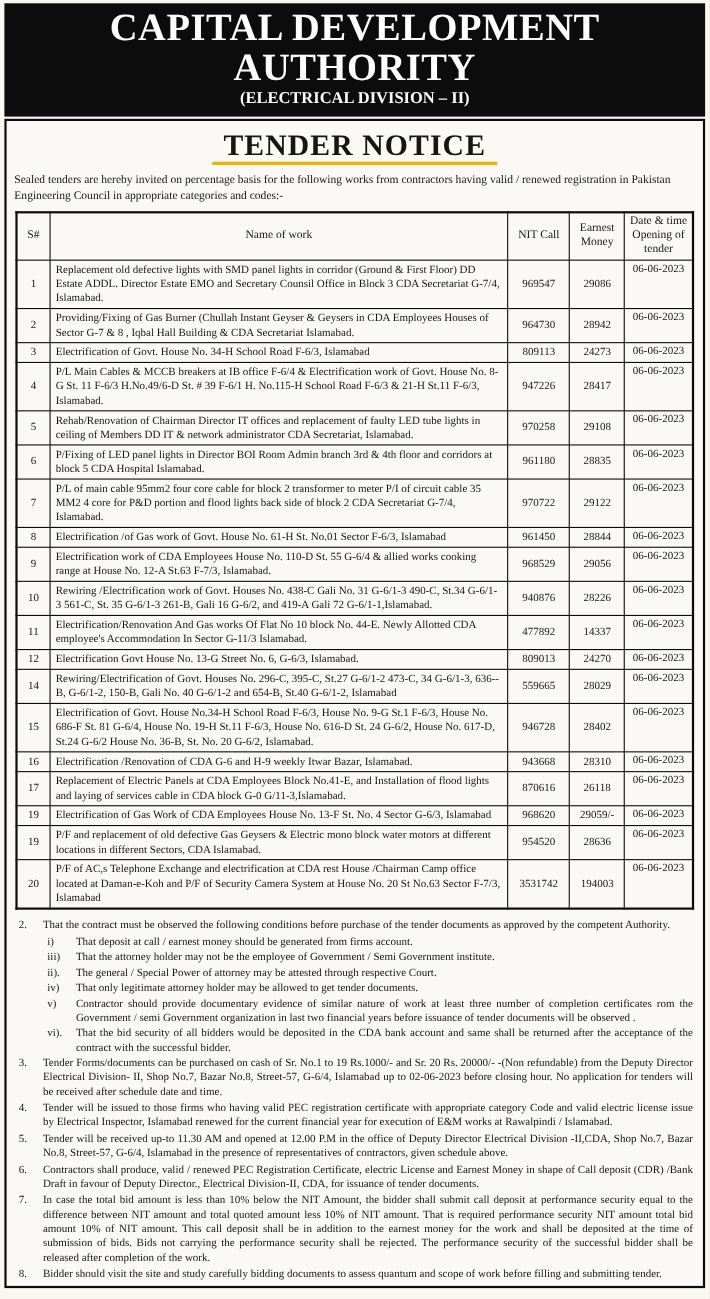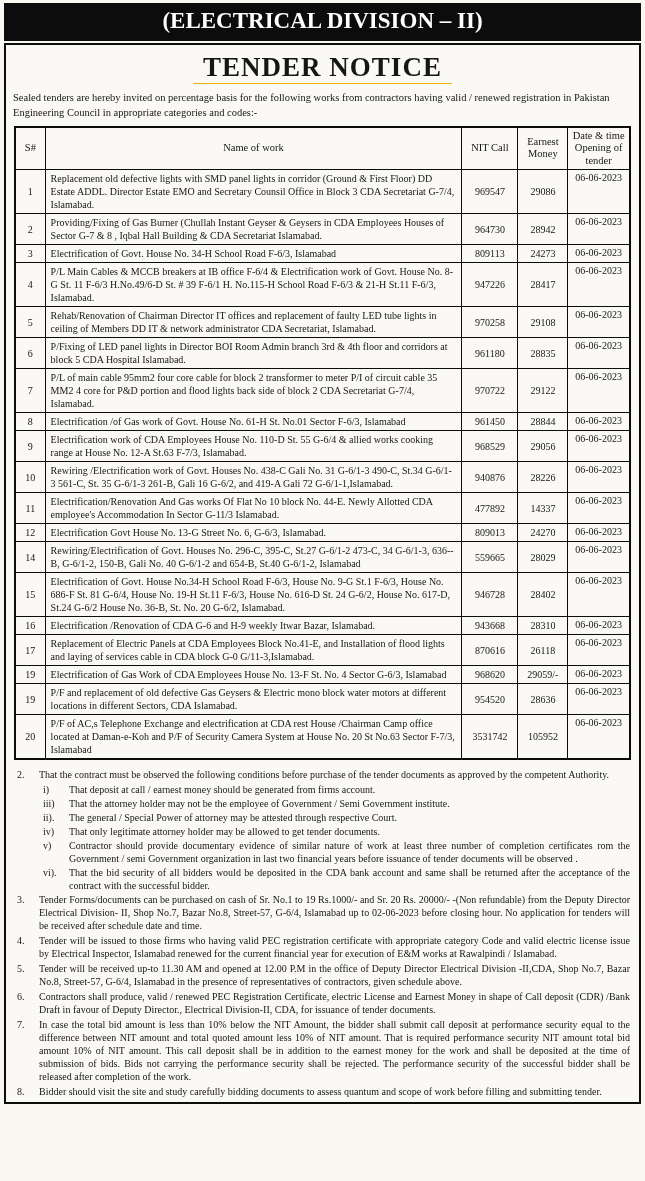--- a/index.html
+++ b/index.html
@@ -7,27 +7,27 @@
   .page {
     width:645px; min-height:1181px; margin:0 auto; background:#f8f7f2;
     font-family:"Liberation Serif", serif; color:#161616; padding-top:3px;
     position:relative;
   }
   
   .masthead { background:#0c0c0c; margin:0 4px; text-align:center; padding:4px 0 7px; }
   .masthead-title {
     color:#fdfdfd; font-size:35px; font-weight:bold; letter-spacing:0.5px; line-height:1.05;
   }
-  .masthead-subtitle { color:#fdfdfd; font-size:23px; font-weight:bold; line-height:1.15; margin-top:1px; }
+  .masthead-subtitle { color:#fdfdfd; font-size:15px; font-weight:bold; line-height:1.15; margin-top:1px; }
   
   .frame { border:2px solid #0c0c0c; margin:2px 4px 0; background:#faf9f5; padding:5px 5px 2px; }
   .notice-title-wrap { text-align:center; margin:3px 0 5px; }
   .notice-title {
     display:inline-block; font-size:27px; font-weight:bold; letter-spacing:1px;
-    border-bottom:1px solid #eab308; padding:0 10px 0; line-height:1.1;
+    border-bottom:3px solid #eab308; padding:0 10px 0; line-height:1.1;
   }
   .intro { font-size:10.5px; line-height:1.4; padding:2px 2px 5px; }
   
   table.tenders { width:99%; margin:0 auto 6px; border-collapse:collapse; border:2px solid #0c0c0c; }
   table.tenders th, table.tenders td { border:1px solid #0c0c0c; }
   table.tenders th {
     font-weight:normal; font-size:10.5px; text-align:center; line-height:1.2; padding:2px 2px;
   }
   td.td-sno   { width:30px; text-align:center; font-size:10px; }
   td.td-name  { text-align:left; font-size:10px; line-height:1.3; padding:2px 5px; }
@@ -42,20 +42,21 @@
   .sub-row { display:flex; font-size:10px; line-height:1.3; margin:0 0 1px 30px; }
   .sub-no { flex:0 0 26px; }
   .sub-text { flex:1; text-align:justify; padding-right:2px; }
 </style>
 </head>
 <body>
 
 <div class="page">
 
   <div class="masthead">
+    <div class="masthead-title">CAPITAL DEVELOPMENT AUTHORITY</div>
     <div class="masthead-subtitle">(ELECTRICAL DIVISION – II)</div>
   </div>
 
   <div class="frame">
 
     <div class="notice-title-wrap">
       <span class="notice-title">TENDER NOTICE</span>
     </div>
 
     <p class="intro">Sealed tenders are hereby invited on percentage basis for the following works from contractors having valid / renewed registration in Pakistan Engineering Council in appropriate categories and codes:-</p>
@@ -194,21 +195,21 @@
             <td class="td-sno">19</td>
             <td class="td-name">P/F and replacement of old defective Gas Geysers &amp; Electric mono block water motors at different locations in different Sectors, CDA Islamabad.</td>
             <td class="td-nit">954520</td>
             <td class="td-earnest">28636</td>
             <td class="td-date">06-06-2023</td>
           </tr>
           <tr>
             <td class="td-sno">20</td>
             <td class="td-name">P/F of AC,s Telephone Exchange and electrification at CDA rest House /Chairman Camp office located at Daman-e-Koh and P/F of Security Camera System at House No. 20 St No.63 Sector F-7/3, Islamabad</td>
             <td class="td-nit">3531742</td>
-            <td class="td-earnest">105952</td>
+            <td class="td-earnest">194003</td>
             <td class="td-date">06-06-2023</td>
           </tr>
         </tbody>
     </table>
 
     <div class="conditions">
         <div class="cond-row">
           <span class="cond-no">2.</span>
           <span class="cond-text">That the contract must be observed the following conditions before purchase of the tender documents as approved by the competent Authority.</span>
         </div>

